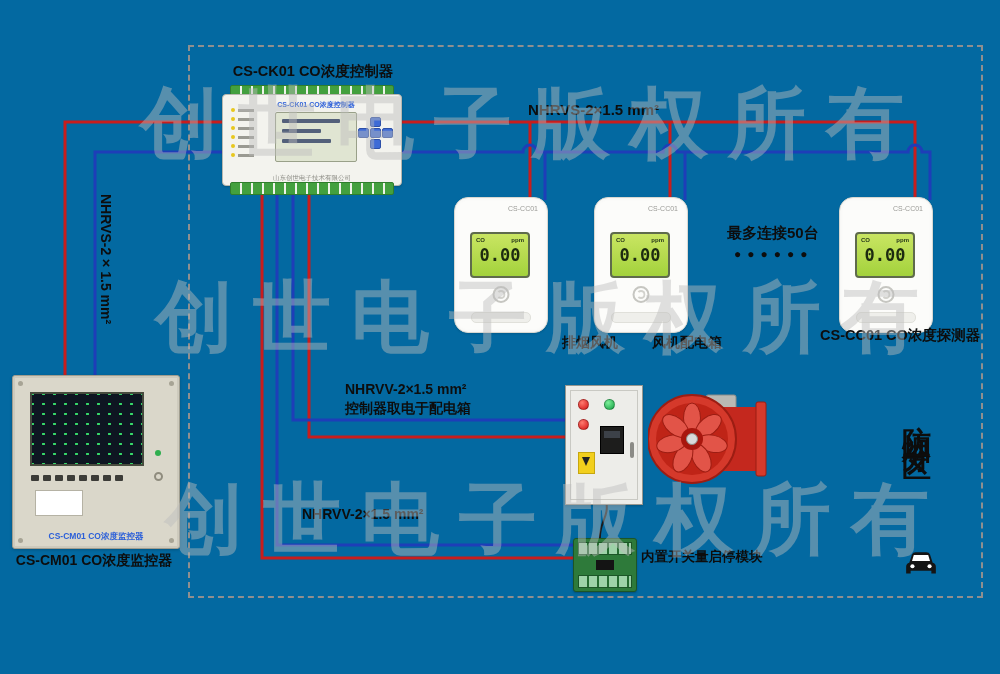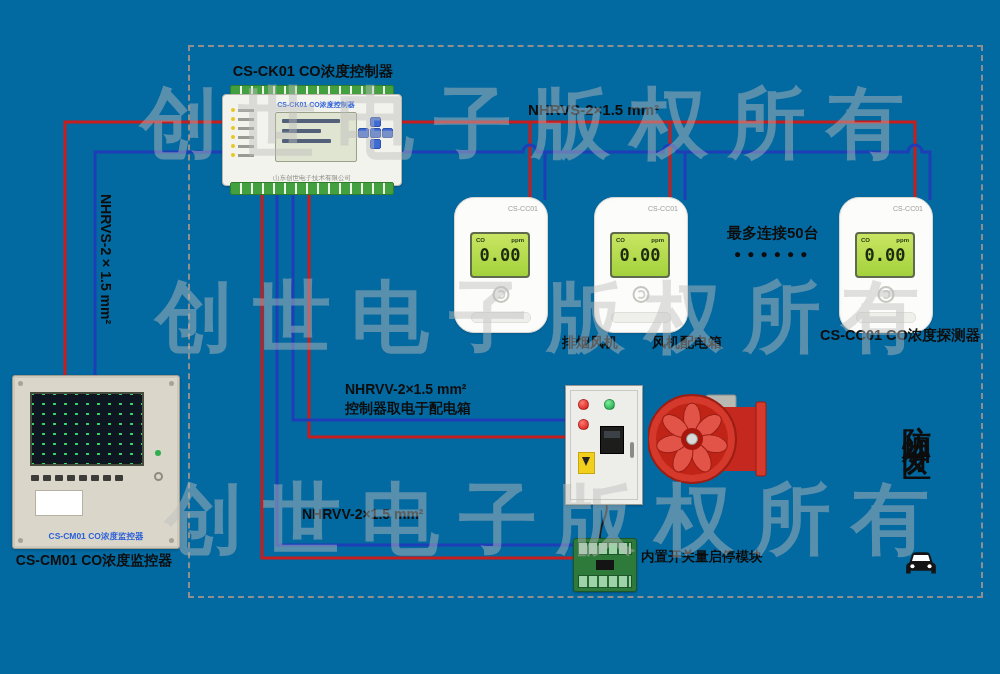--- a/index.html
+++ b/index.html
@@ -35,21 +35,21 @@
   .lcd-line{height:4px;background:#53607a;border-radius:1px;}
   .lcd-line.l1{width:85%;} .lcd-line.l2{width:58%;} .lcd-line.l3{width:72%;}
   .nav-btns{position:absolute;right:8px;top:22px;display:grid;grid-template-columns:repeat(3,11px);
             grid-template-rows:repeat(3,10px);gap:1px;}
   .nav-btn{background:#3e6bd6;border:1px solid #2c4fa8;border-radius:2px;box-sizing:border-box;}
   .pos-u{grid-column:2;grid-row:1;} .pos-l{grid-column:1;grid-row:2;} .pos-c{grid-column:2;grid-row:2;}
   .pos-r{grid-column:3;grid-row:2;} .pos-d{grid-column:2;grid-row:3;}
   .ctrl-brand{position:absolute;bottom:2px;left:0;right:0;text-align:center;font-size:6.5px;color:#8d8d86;}
 
   
-  .detector{top:197px;width:92px;height:134px;background:#fcfcfa;border:1px solid #d8d8d2;border-radius:20px;
+  .detector{top:197px;width:92px;height:134px;background:#fcfcfa;border:1px solid #d8d8d2;border-radius:14px;
             box-shadow:0 1px 2px rgba(0,0,0,.12), inset 0 0 4px rgba(0,0,0,.04);}
   .det1{left:454px;} .det2{left:594px;} .det3{left:839px;}
   .det-model{position:absolute;top:7px;right:9px;font-size:7px;color:#9a9a96;}
   .det-lcd{position:absolute;left:15px;top:34px;width:60px;height:46px;box-sizing:border-box;
            background:linear-gradient(180deg,#c9e562,#a3d23c);border:2px solid #5f6b4c;border-radius:4px;padding:3px 4px;}
   .det-lcd-top{display:flex;justify-content:space-between;font-size:6px;color:#27381a;font-weight:700;}
   .det-reading{text-align:center;font-family:"DejaVu Sans Mono",monospace;font-weight:700;font-size:17px;color:#1c2a10;margin-top:2px;}
   .det-logo{position:absolute;left:50%;top:88px;transform:translateX(-50%);width:13px;height:13px;
             border:2px solid #c6c6c1;border-radius:50%;}
   .det-logo::after{content:"";position:absolute;left:2px;top:2px;width:5px;height:5px;border:2px solid #d2d2cd;

